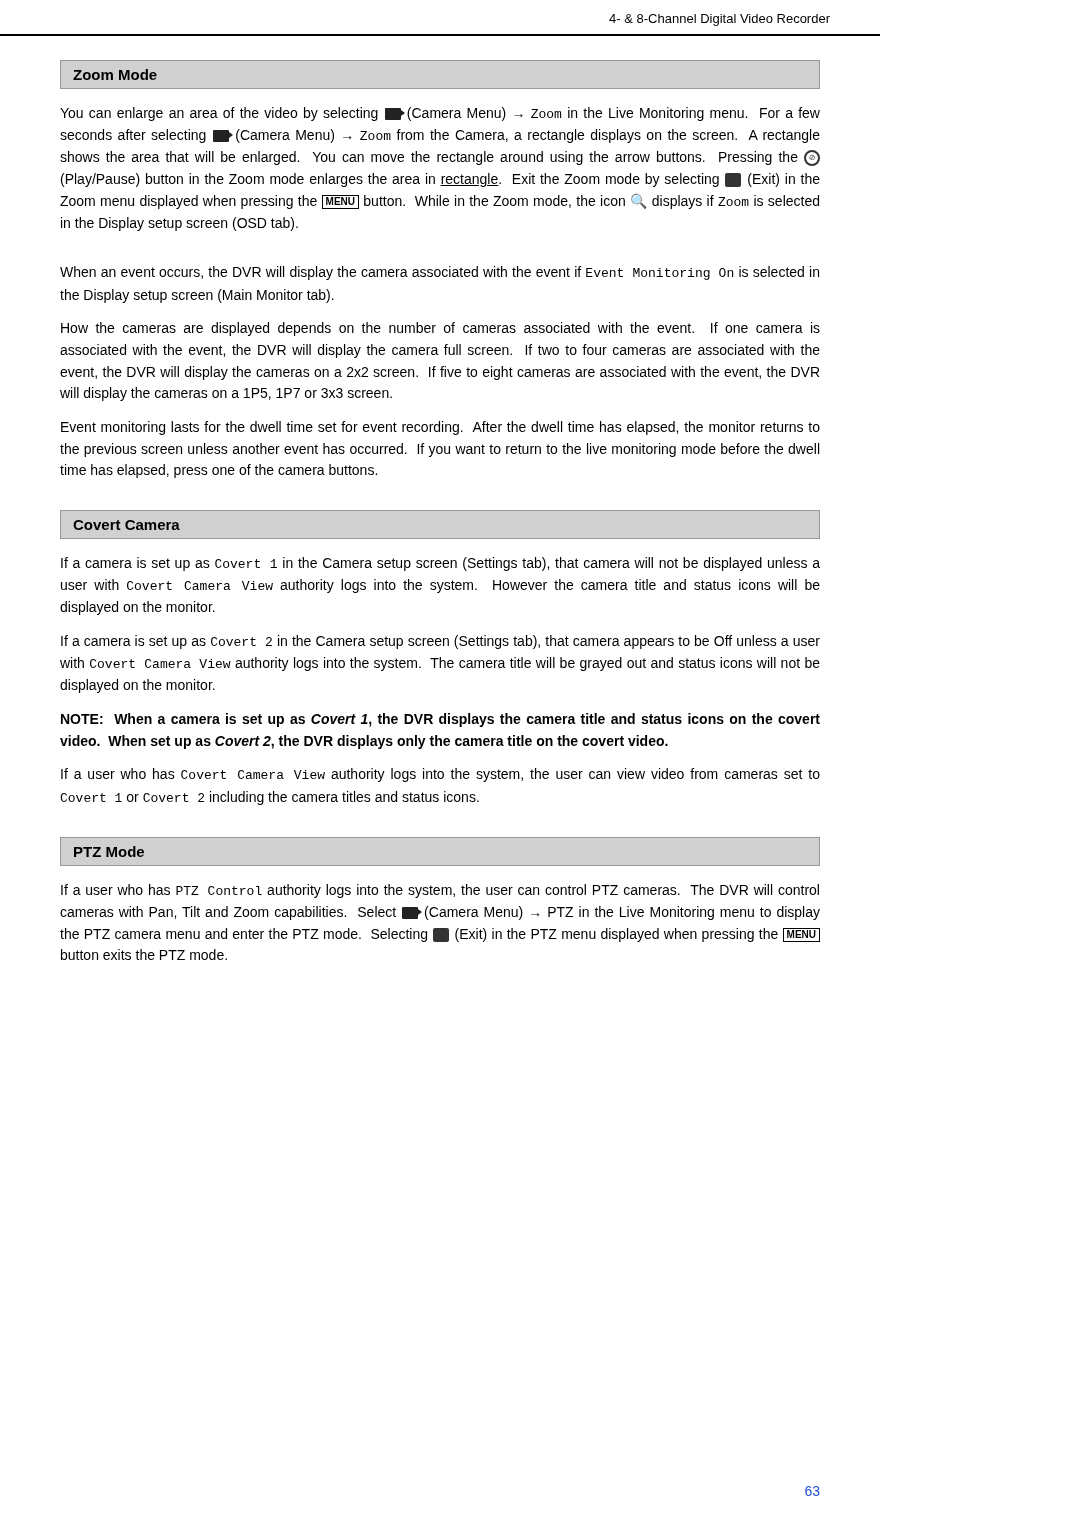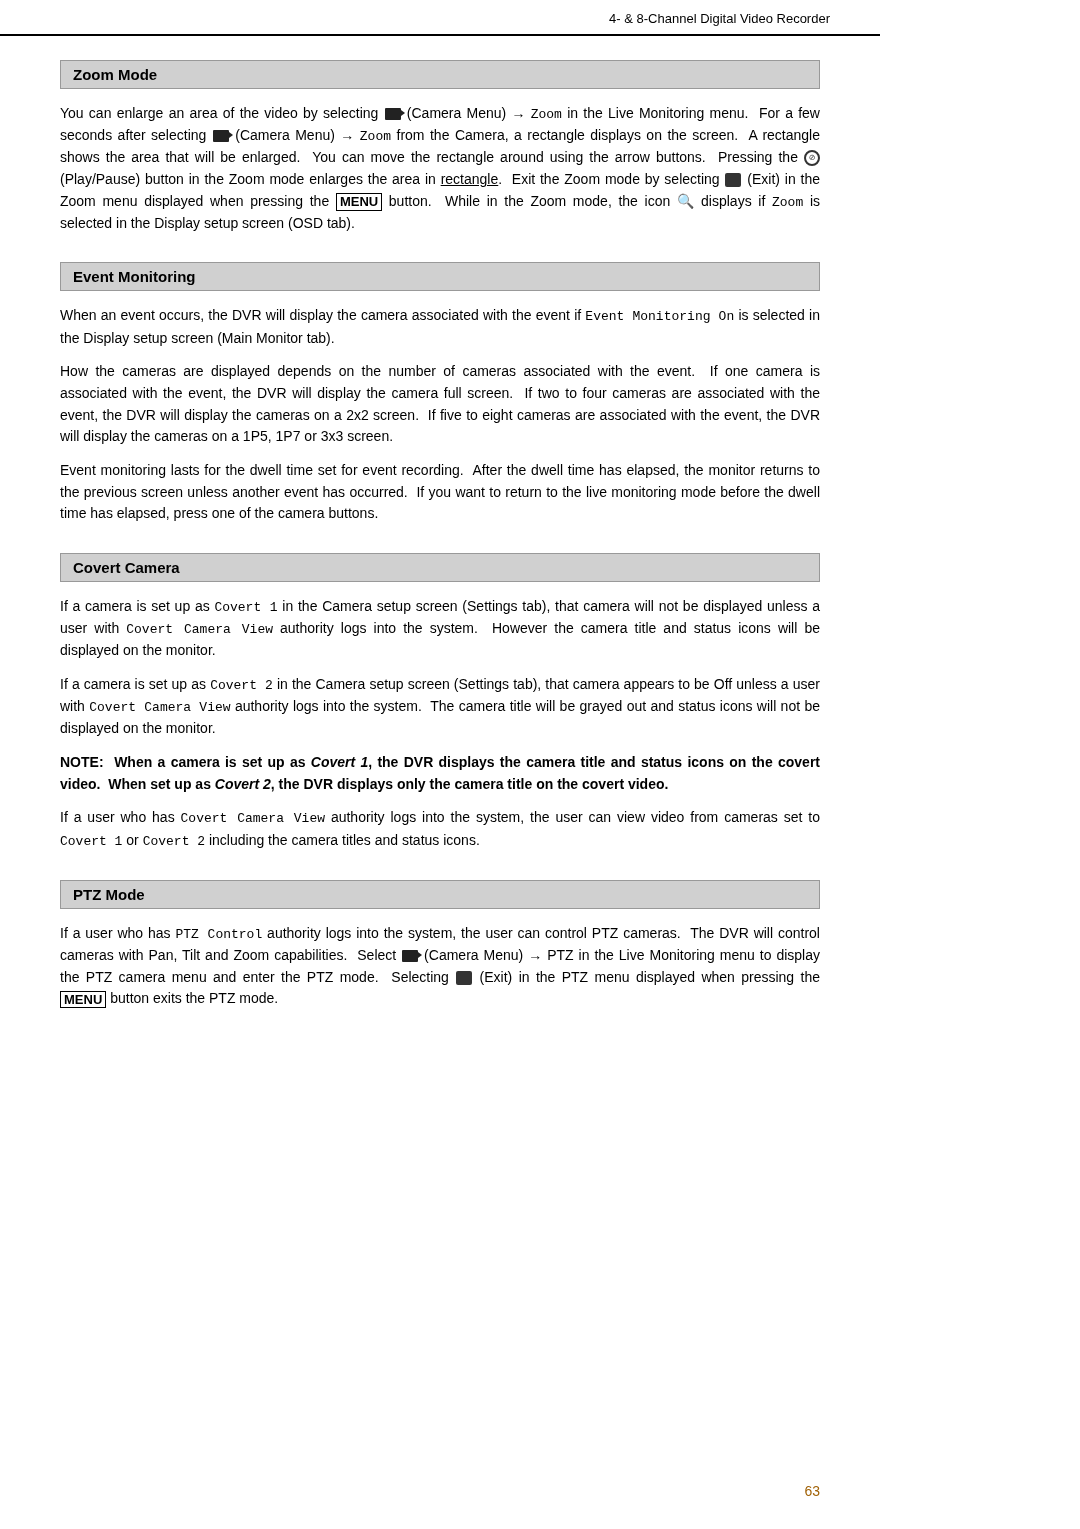--- a/index.html
+++ b/index.html
@@ -95,33 +95,33 @@
       border-radius: 2px;
       position: relative;
       vertical-align: middle;
       margin: 0 1px;
     }
 
     .menu-box {
       display: inline-block;
       border: 1px solid #000;
       padding: 0px 3px;
-      font-size: 13px;
+      font-size: 10px;
       font-weight: bold;
       vertical-align: middle;
       font-family: Arial, sans-serif;
       line-height: 1.2;
     }
 
     .page-number {
       position: absolute;
       bottom: 30px;
       right: 60px;
       font-size: 14px;
-      color: #a16207;
+      color: #1d4ed8;
     }
 
     .cam-icon-inline {
       display: inline-block;
       width: 16px;
       height: 12px;
       background: #222;
       border-radius: 1px;
       vertical-align: middle;
       margin: 0 1px;
@@ -170,23 +170,20 @@
           (Exit) in the Zoom menu
           displayed when pressing the <span class="menu-box">MENU</span> button.&nbsp; While in the Zoom mode, the icon
           <span style="display:inline-block;vertical-align:middle;font-size:14px;">🔍</span>
           displays if <span class="mono">Zoom</span>
           is selected in the Display setup screen (OSD tab).
         </p>
       </div>
     </div>
 
     <div class="section">
-      <div class="section-header">
-        <span class="section-title">Event Monitoring</span>
-      </div>
       <div class="section-body">
         <p>
           When an event occurs, the DVR will display the camera associated with the event if <span class="mono">Event Monitoring On</span> is selected in the Display setup screen (Main Monitor tab).
         </p>
         <p>
           How the cameras are displayed depends on the number of cameras associated with the event.&nbsp; If one camera is associated with the event, the DVR will display the camera full screen.&nbsp; If two to four cameras are associated with the event, the DVR will display the cameras on a 2x2 screen.&nbsp; If five to eight cameras are associated with the event, the DVR will display the cameras on a 1P5, 1P7 or 3x3 screen.
         </p>
         <p>
           Event monitoring lasts for the dwell time set for event recording.&nbsp; After the dwell time has elapsed, the monitor returns to the previous screen unless another event has occurred.&nbsp; If you want to return to the live monitoring mode before the dwell time has elapsed, press one of the camera buttons.
         </p>

